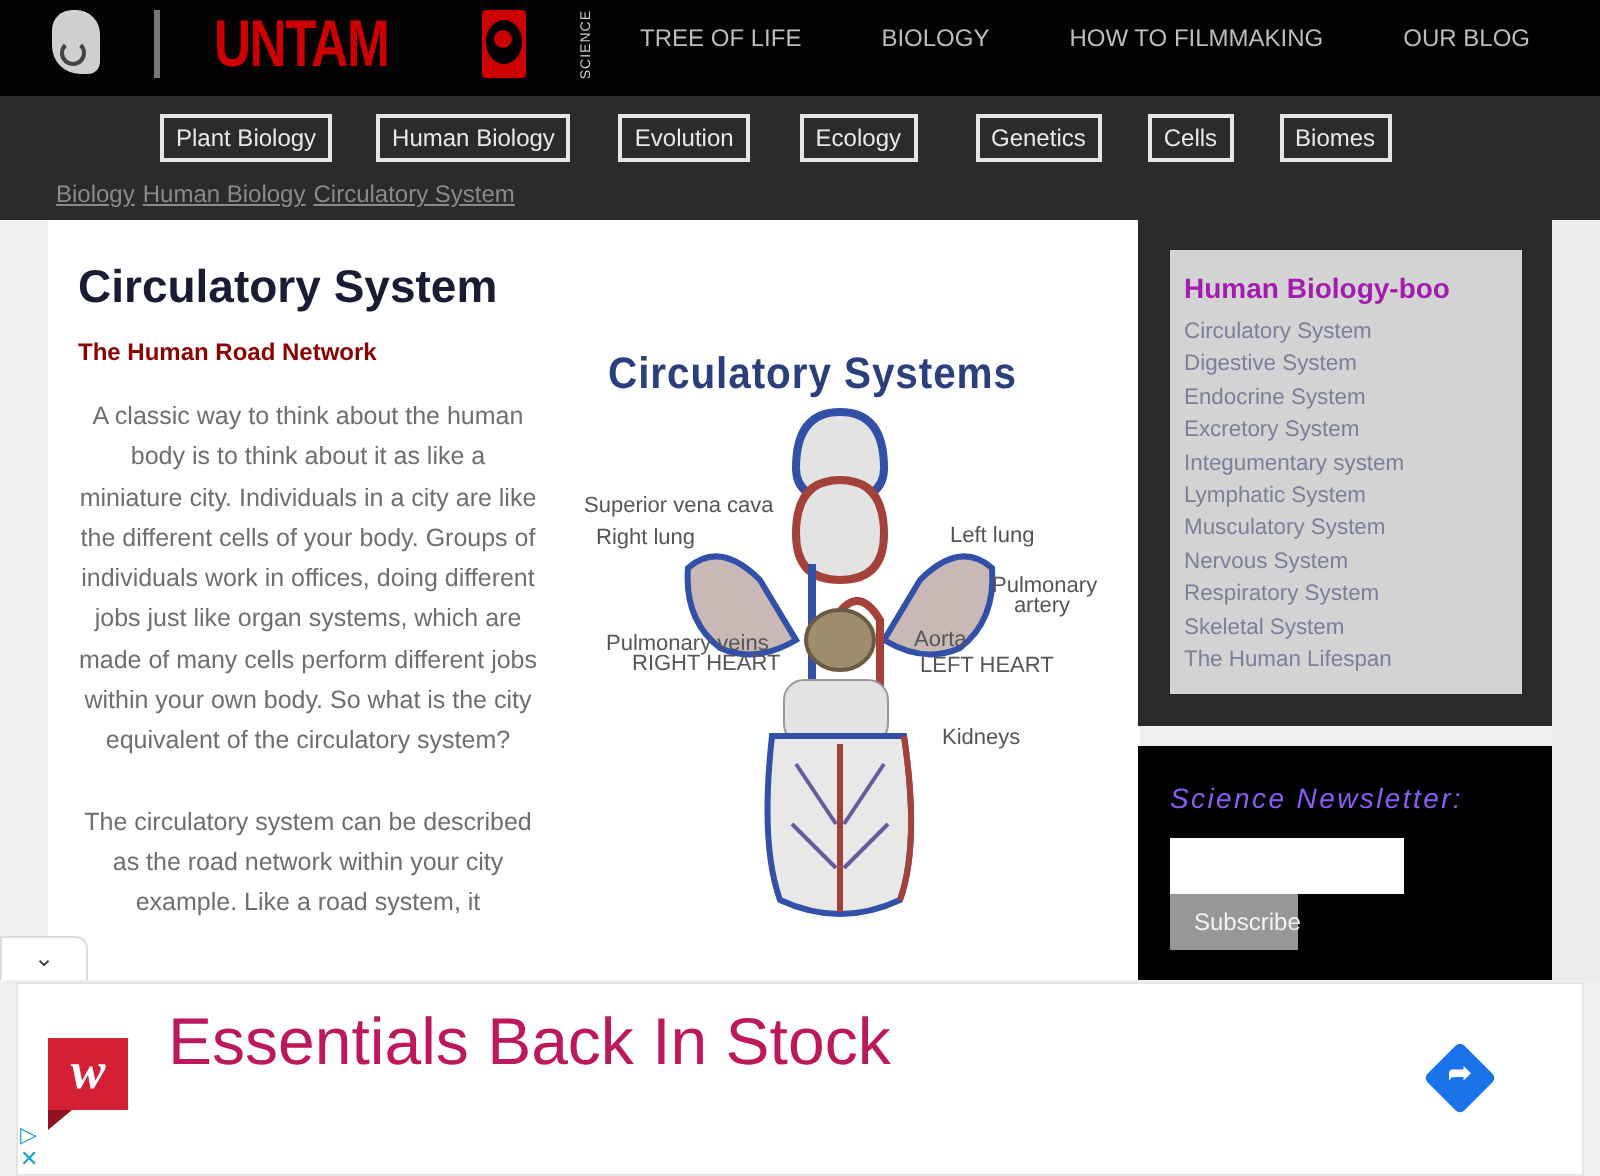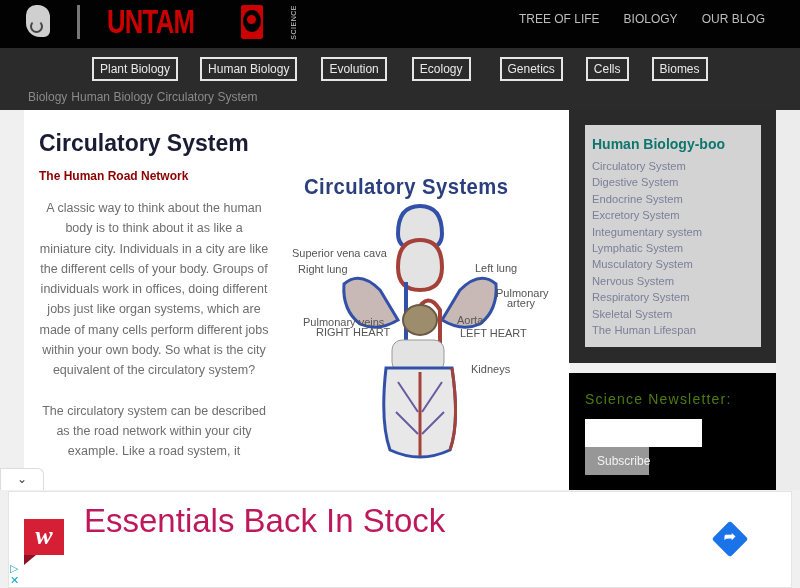--- a/index.html
+++ b/index.html
@@ -11,50 +11,50 @@
     .logo { position: absolute; left: 26px; top: 5px; height: 36px; display: flex; align-items: flex-start; gap: 24px; }
     .logo .elephant { width: 24px; height: 32px; background: #cfcfcf; border-radius: 10px 12px 6px 14px; position: relative; }
     .logo .elephant::after { content: ""; position: absolute; left: 4px; bottom: 4px; width: 9px; height: 9px; border: 2px solid #444; border-radius: 50%; border-top-color: transparent; }
     .logo .bar { width: 3px; height: 34px; background: #777; margin: 0 3px; }
     .logo .word { font-family: "Liberation Sans", sans-serif; font-weight: bold; font-size: 33px; color: #c00; letter-spacing: -1px; line-height: 34px; transform: scaleX(0.78); transform-origin: left center; width: 112px; }
     .logo .badge { width: 22px; height: 34px; background: #c00; border-radius: 2px; position: relative; margin-left: -2px; }
     .logo .badge::before { content: ""; position: absolute; left: 2px; top: 5px; width: 18px; height: 22px; background: #000; border-radius: 50%; }
     .logo .badge::after { content: ""; position: absolute; left: 6px; top: 10px; width: 9px; height: 9px; background: #c00; border-radius: 50%; }
     .logo .sci { font-size: 7px; color: #ccc; writing-mode: vertical-rl; transform: rotate(180deg); margin-left: 3px; letter-spacing: 0.5px; }
 
-    .topnav { position: absolute; right: 35px; top: 11px; display: flex; gap: 0; }
+    .topnav { position: absolute; right: 35px; top: 11px; display: flex; gap: 16px; }
     .topnav a { color: #bdbdbd; font-size: 12px; text-decoration: none; margin-left: 24px; line-height: 16px; }
 
     
     .subbar { position: absolute; left: 0; top: 48px; width: 800px; height: 62px; background: #2b2b2b; }
-    .cats { position: absolute; left: 92px; top: 9px; display: flex; text-align: center; }
+    .cats { position: absolute; left: 80px; top: 9px; display: flex; text-align: center; }
     .cat { border: 2px solid #e6e6e6; color: #e8e8e8; font-size: 12px; height: 24px; line-height: 20px; padding: 0 6px; background: #2b2b2b; margin-right: 4px; }
-    .breadcrumb { position: absolute; left: 28px; top: 42px; font-size: 12px; color: #8a8a8a; }
+    .breadcrumb { position: absolute; left: 28px; top: 42px; font-size: 12px; color: #8a8a8a; text-decoration: underline; }
     .breadcrumb span { margin-right: 4px; }
 
     
     .content { position: absolute; left: 24px; top: 110px; width: 546px; height: 380px; background: #fff; }
     .page-title { position: absolute; left: 15px; top: 20px; font-size: 23px; font-weight: bold; color: #1a1c33; }
     .subtitle { position: absolute; left: 15px; top: 59px; font-size: 12px; font-weight: bold; color: #8b0000; }
     .body-text { position: absolute; left: 15px; top: 88px; width: 230px; font-size: 12.5px; line-height: 20.3px; color: #6e6e6e; }
     .body-text p { margin-bottom: 20px; text-align: center; }
 
     .diagram { position: absolute; left: 256px; top: 62px; width: 270px; height: 290px; }
     .diagram-title { position: absolute; left: 24px; top: 2px; font-size: 22px; font-weight: bold; color: #2b3f7e; letter-spacing: 0.5px; transform: scaleX(0.92); transform-origin: left; }
     .dlabel { position: absolute; font-size: 11px; color: #555; white-space: nowrap; }
 
     
     .sidebar-dark { position: absolute; left: 569px; top: 110px; width: 207px; height: 253px; background: #2a2a2a; }
     .sidebar-box { position: absolute; left: 16px; top: 15px; width: 176px; height: 222px; background: #d3d3d3; }
-    .sidebar-box h3 { position: absolute; left: 7px; top: 11px; font-size: 14px; font-weight: bold; color: #0f766e; }
+    .sidebar-box h3 { position: absolute; left: 7px; top: 11px; font-size: 14px; font-weight: bold; color: #a21caf; }
     .sidebar-list { position: absolute; left: 7px; top: 33px; list-style: none; }
     .sidebar-list li { font-size: 11.2px; line-height: 16.4px; color: #7b7f99; }
 
     .newsletter { position: absolute; left: 569px; top: 373px; width: 207px; height: 117px; background: #000; }
-    .newsletter .nl-title { position: absolute; left: 16px; top: 18px; font-size: 14px; letter-spacing: 1.2px; color: #4d7c0f; }
+    .newsletter .nl-title { position: absolute; left: 16px; top: 18px; font-size: 14px; letter-spacing: 1.2px; color: #8b5cf6; font-style: italic; }
     .newsletter .nl-input { position: absolute; left: 16px; top: 46px; width: 117px; height: 28px; background: #fff; border: none; }
     .newsletter .nl-btn { position: absolute; left: 16px; top: 74px; width: 64px; height: 28px; background: #979797; color: #f2f2f2; font-size: 12px; border: none; font-family: "Liberation Sans", sans-serif; padding-left: 12px; }
 
     .rightstrip { position: absolute; left: 776px; top: 110px; width: 24px; height: 380px; background: #ececec; }
 
     
     .ad-toggle { position: absolute; left: 0; top: 468px; width: 44px; height: 22px; background: #fff; border: 1px solid #ddd; border-bottom: none; border-radius: 0 6px 0 0; text-align: center; font-size: 12px; color: #444; line-height: 20px; }
     .ad { position: absolute; left: 8px; top: 491px; width: 784px; height: 97px; background: #fff; border: 1px solid #e4e4e4; }
     .ad-logo { position: absolute; left: 15px; top: 27px; width: 40px; height: 36px; background: #d41f34; color: #fff; font-family: "Liberation Serif", serif; font-style: italic; font-weight: bold; font-size: 26px; text-align: center; line-height: 34px; }
     .ad-logo::after { content: ""; position: absolute; left: 0; top: 36px; border-left: 12px solid #8e1222; border-right: 10px solid transparent; border-bottom: 10px solid transparent; }
@@ -71,20 +71,21 @@
   <div class="logo">
     <div class="elephant"></div>
     <div class="bar"></div>
     <div class="word">UNTAM</div>
     <div class="badge"></div>
     <div class="sci">SCIENCE</div>
   </div>
   <nav class="topnav">
     <a href="#">TREE OF LIFE</a>
     <a href="#">BIOLOGY</a>
+    <a href="#">HOW TO FILMMAKING</a>
     <a href="#">OUR BLOG</a>
   </nav>
 </div>
 
 <div class="subbar">
   <div class="cats">
     <div class="cat" style="margin-right:22px">Plant Biology</div>
     <div class="cat" style="margin-right:24px">Human Biology</div>
     <div class="cat" style="margin-right:25px">Evolution</div>
     <div class="cat" style="margin-right:29px">Ecology</div>

